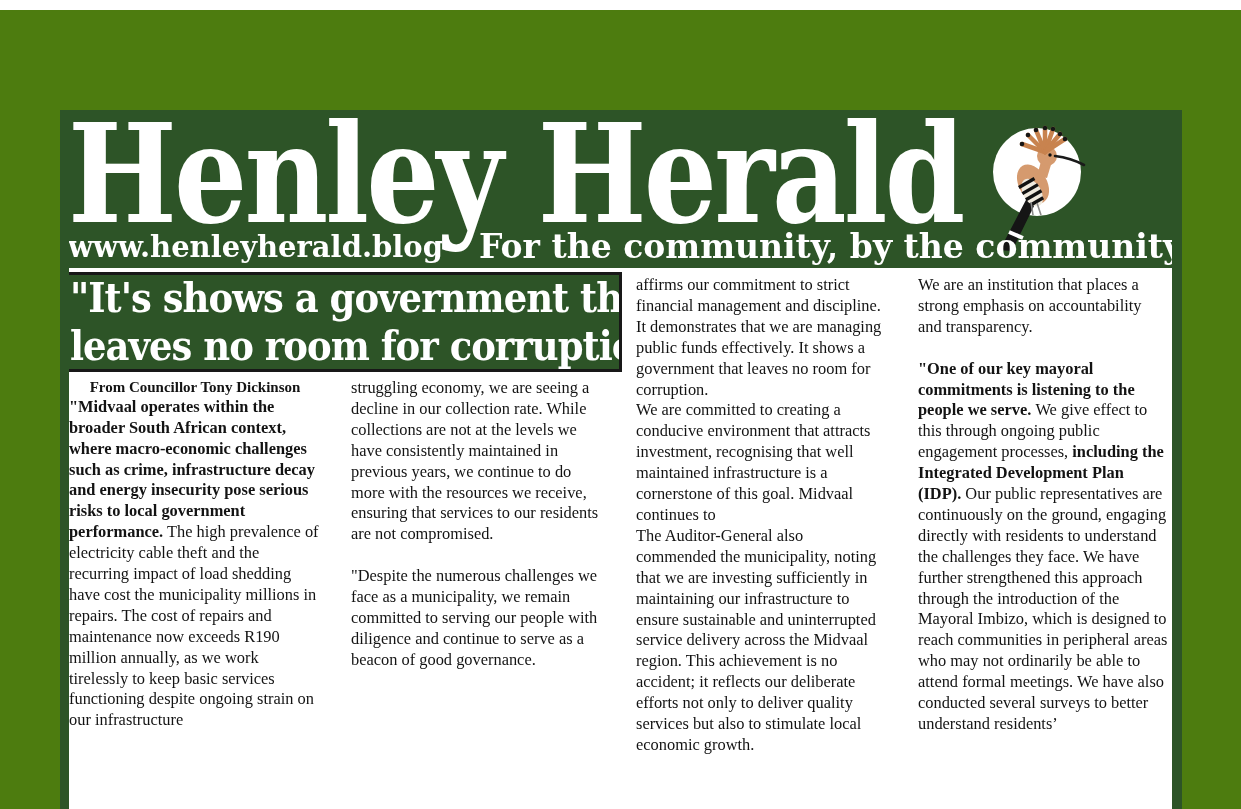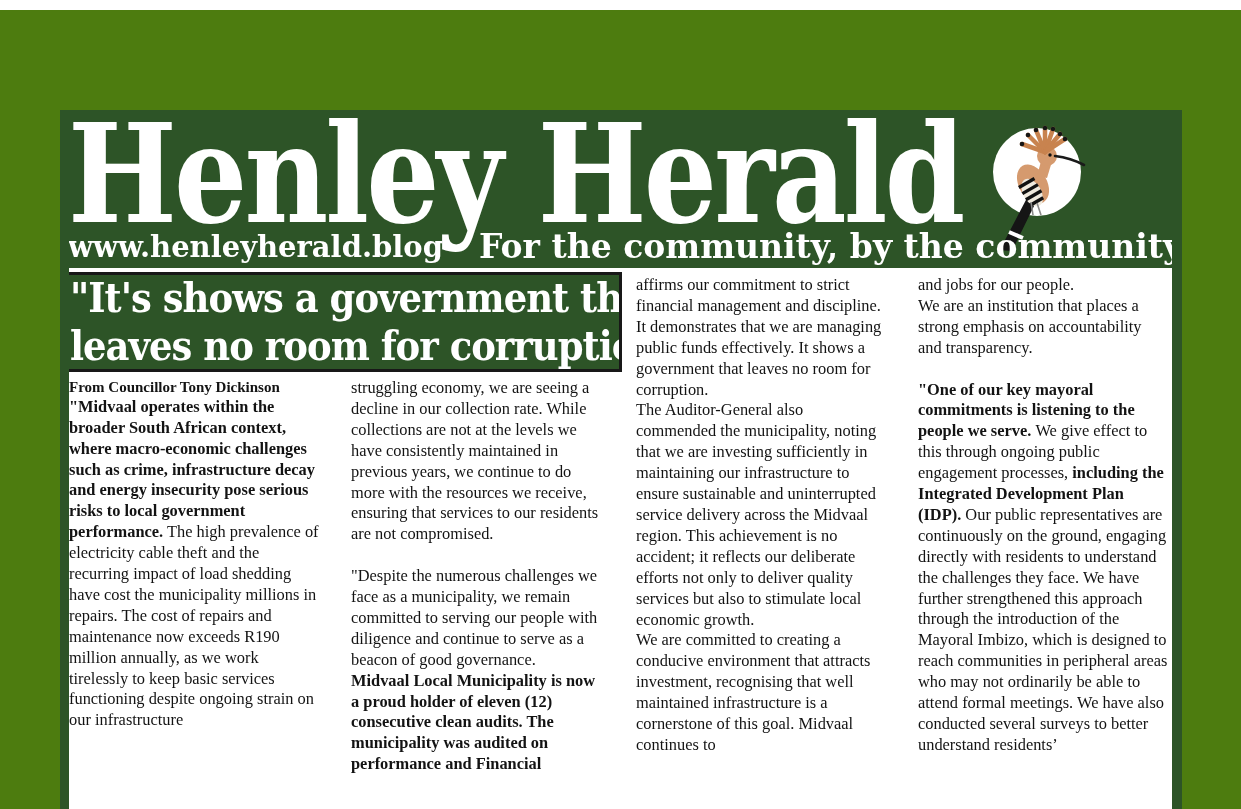--- a/index.html
+++ b/index.html
@@ -29,21 +29,21 @@
   .qinner{transform:scaleY(1.13);transform-origin:center left;padding:4px 0 0 10px;}
   .qline{color:#fff;font-family:"DejaVu Serif",serif;font-weight:bold;font-size:37px;
          line-height:42px;letter-spacing:-1px;white-space:nowrap;}
   
   .col{position:absolute;overflow:hidden;color:var(--ink,#131313);}
   .c1{left:0;   top:268px;width:252px;height:441px;}
   .c2{left:282px;top:268px;width:251px;height:441px;}
   .c3{left:567px;top:165px;width:247px;height:544px;}
   .c4{left:849px;top:165px;width:251px;height:544px;}
   .col p{margin:0;font-size:16.4px;line-height:20.9px;}
-  .col p.lead-bold{font-size:15px;line-height:18.8px;font-weight:bold;}
+  .col p.lead-bold{font-size:15px;line-height:18.8px;font-weight:bold;text-align:center;}
   .col p.gap-before{margin-top:20.9px;}
   .b{font-weight:bold;}
 </style>
 </head>
 <body>
 
 <div class="page">
   <div class="sheet">
 
     <header class="masthead">
@@ -107,27 +107,25 @@
       </div>
     </section>
 
     <div class="col c1">
         <p class="lead-bold"><span class="b">From Councillor Tony Dickinson</span></p>
         <p><span class="b">"Midvaal operates within the broader South African context, where macro-economic challenges such as crime, infrastructure decay and energy insecurity pose serious risks to local government performance.</span><span>  The high prevalence of electricity cable theft and the recurring impact of load shedding  have cost the municipality millions in repairs. The cost of repairs and maintenance now exceeds R190 million annually, as we work tirelessly to keep basic services functioning despite ongoing strain on our infrastructure</span></p>
       </div>
     <div class="col c2">
         <p><span>struggling economy, we are seeing a decline in our collection rate. While collections are not at the levels we have consistently maintained in previous years, we continue to do more with the resources we receive, ensuring that services to our residents are not compromised.</span></p>
         <p class="gap-before"><span>"Despite the numerous challenges we face as a municipality, we remain committed to serving our people with diligence and continue to serve as a beacon of good governance.</span></p>
-        <p><span class="b">Midvaal Local Municipality is now a proud holder of eleven (12) consecutive clean audits. The municipality was audited on performance and Financial</span></p>
       </div>
     <div class="col c3">
         <p><span>affirms our commitment to strict financial management and discipline. It demonstrates that we are managing public funds effectively. It shows a government that leaves no room for corruption.</span></p>
+        <p><span>We are committed to creating a conducive environment that attracts investment, recognising that well maintained infrastructure is a cornerstone of this goal. Midvaal continues to</span></p>
         <p><span>The Auditor-General also commended the municipality, noting that we are investing sufficiently in maintaining our infrastructure to ensure sustainable and uninterrupted service delivery across the Midvaal region. This achievement is no accident; it reflects our deliberate efforts not only to deliver quality services but also to stimulate local economic growth.</span></p>
-        <p><span>We are committed to creating a conducive environment that attracts investment, recognising that well maintained infrastructure is a cornerstone of this goal. Midvaal continues to</span></p>
       </div>
     <div class="col c4">
-        <p><span>and jobs for our people.</span></p>
         <p><span>We are an institution that places a strong emphasis on accountability and transparency.</span></p>
         <p class="gap-before"><span class="b">"One of our key mayoral commitments is listening to the people we serve. </span><span>We give effect to this through ongoing public engagement processes, </span><span class="b">including the Integrated Development Plan (IDP). </span><span>Our public representatives are continuously on the ground, engaging directly with residents to understand the challenges they face. We have further strengthened this approach through the introduction of the Mayoral Imbizo, which is designed to reach communities in peripheral areas who may not ordinarily be able to attend formal meetings. We have also conducted several surveys to better understand residents’</span></p>
       </div>
 
   </div>
 </div>
 
 </body></html>

